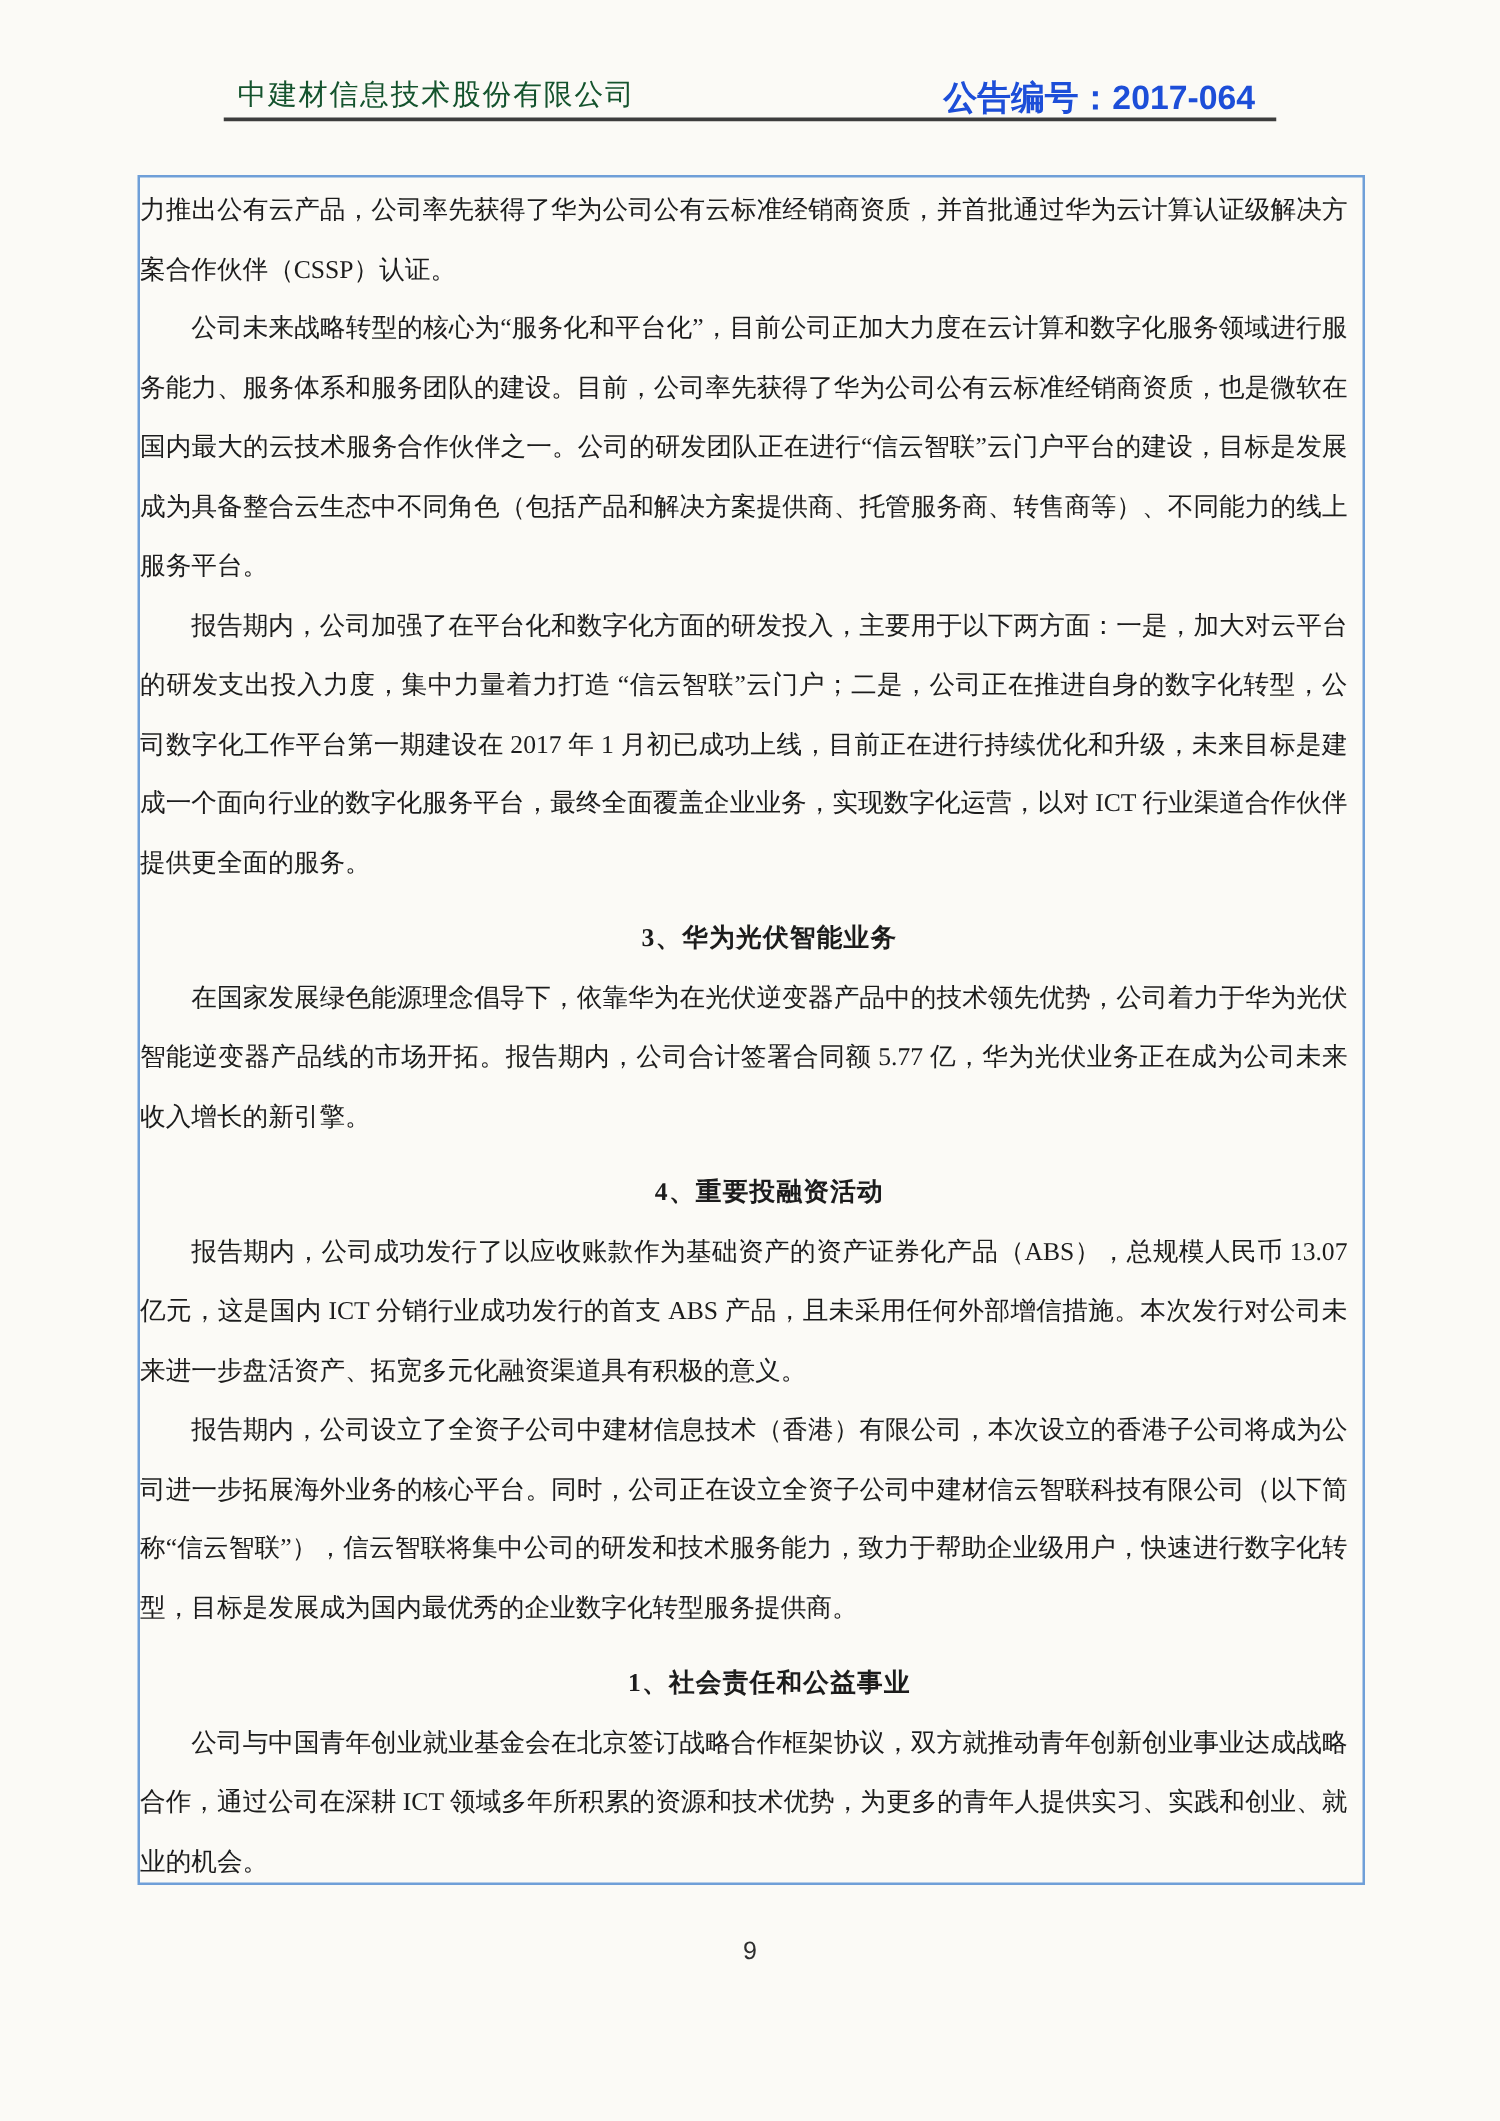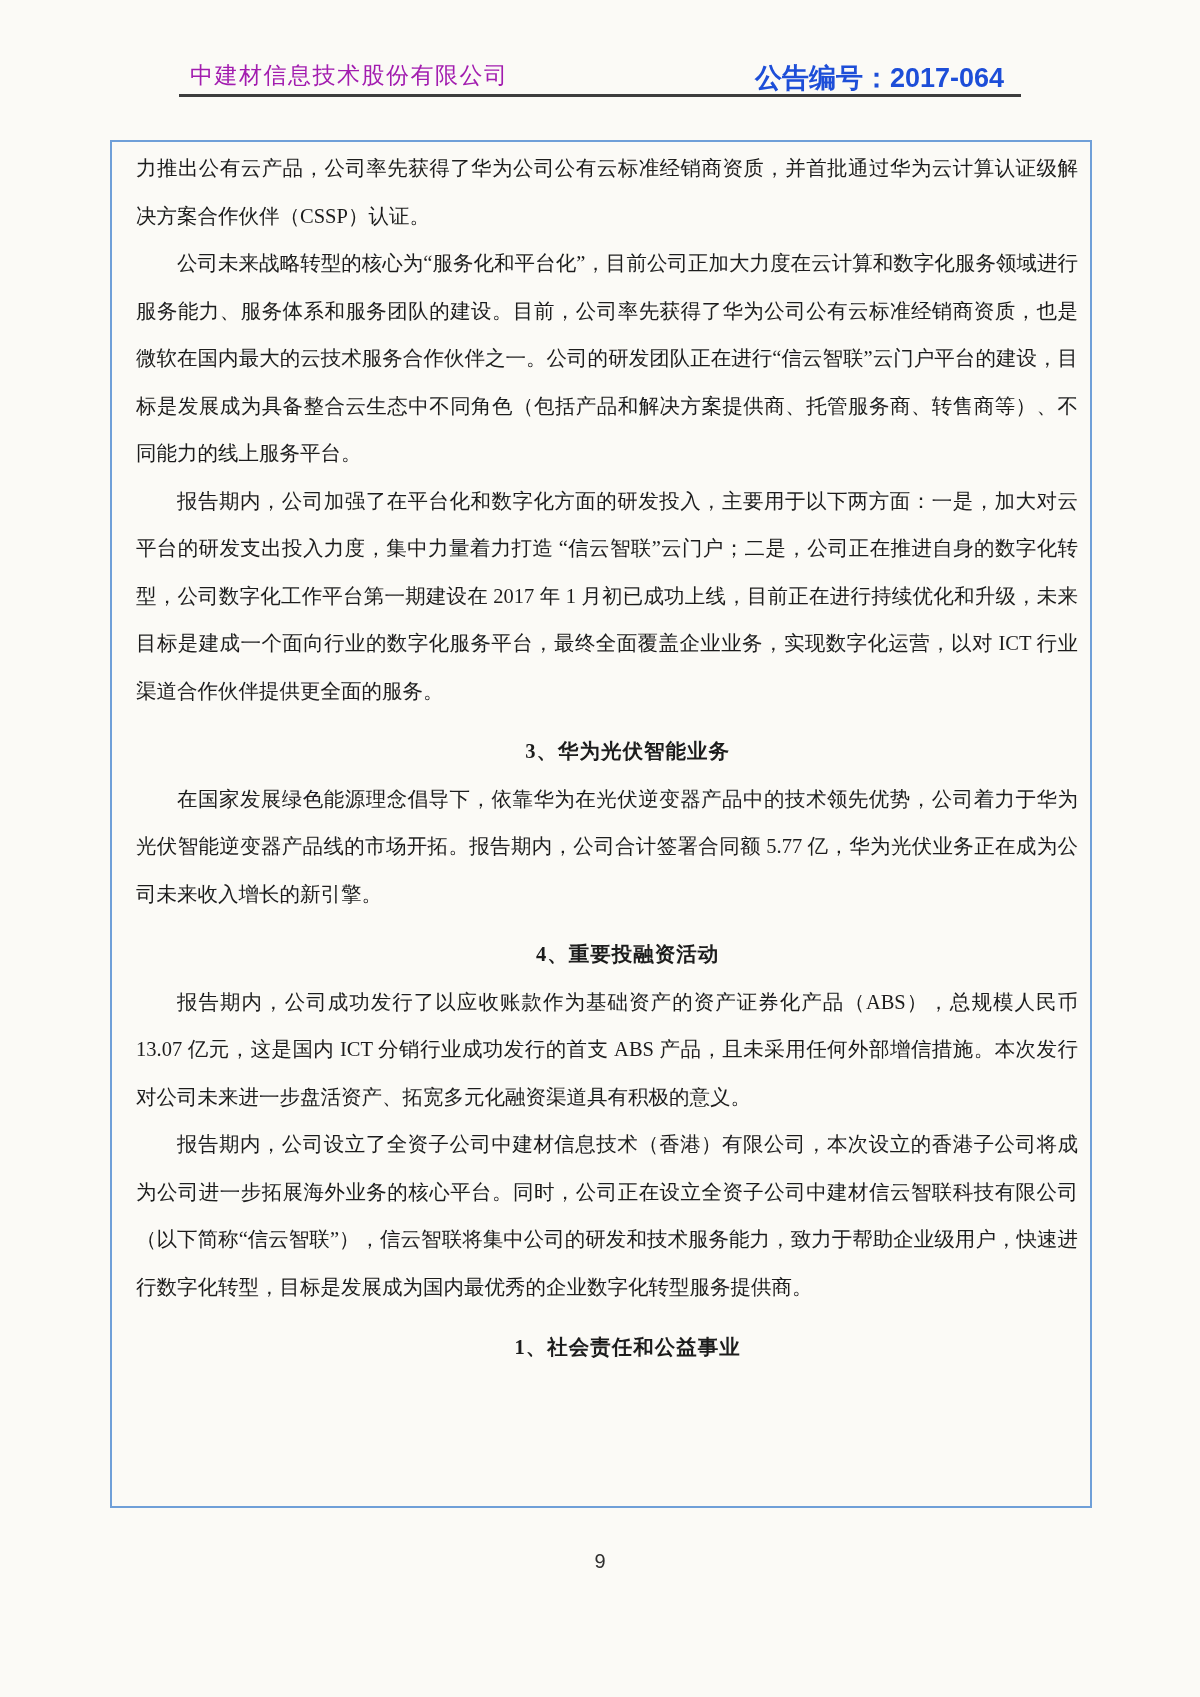--- a/index.html
+++ b/index.html
@@ -18,21 +18,21 @@
     overflow: hidden;
   }
 
   
   .header-company {
     position: absolute;
     left: 190px;
     top: 60px;
     font-size: 23px;
     letter-spacing: 1.5px;
-    color: #a21caf;
+    color: #14532d;
     white-space: nowrap;
   }
   .header-announce {
     position: absolute;
     right: 196px;
     top: 60px;
     font-size: 27px;
     font-family: "Liberation Sans", "DejaVu Sans", sans-serif;
     font-weight: 700;
     color: #1d4ed8;
@@ -50,21 +50,21 @@
   
   .content-box {
     position: absolute;
     left: 110px;
     top: 140px;
     width: 982px;
     height: 1368px;
     box-sizing: border-box;
     border: 2px solid #6f9fd8;
     background: transparent;
-    padding: 3px 12px 0 24px;
+    padding: 3px 12px 0 0;
     overflow: hidden;
   }
   .para {
     margin: 0;
     font-size: 20.5px;
     line-height: 47.5px;
     text-align: justify;
     color: #1c1c1c;
   }
   .para.indent {
@@ -107,18 +107,19 @@
     <div id="paragraph-container">
         <p class="para">力推出公有云产品，公司率先获得了华为公司公有云标准经销商资质，并首批通过华为云计算认证级解决方案合作伙伴（CSSP）认证。</p>
         <p class="para indent">公司未来战略转型的核心为“服务化和平台化”，目前公司正加大力度在云计算和数字化服务领域进行服务能力、服务体系和服务团队的建设。目前，公司率先获得了华为公司公有云标准经销商资质，也是微软在国内最大的云技术服务合作伙伴之一。公司的研发团队正在进行“信云智联”云门户平台的建设，目标是发展成为具备整合云生态中不同角色（包括产品和解决方案提供商、托管服务商、转售商等）、不同能力的线上服务平台。</p>
         <p class="para indent">报告期内，公司加强了在平台化和数字化方面的研发投入，主要用于以下两方面：一是，加大对云平台的研发支出投入力度，集中力量着力打造 “信云智联”云门户；二是，公司正在推进自身的数字化转型，公司数字化工作平台第一期建设在 2017 年 1 月初已成功上线，目前正在进行持续优化和升级，未来目标是建成一个面向行业的数字化服务平台，最终全面覆盖企业业务，实现数字化运营，以对 ICT 行业渠道合作伙伴提供更全面的服务。</p>
         <p class="para heading">3、华为光伏智能业务</p>
         <p class="para indent">在国家发展绿色能源理念倡导下，依靠华为在光伏逆变器产品中的技术领先优势，公司着力于华为光伏智能逆变器产品线的市场开拓。报告期内，公司合计签署合同额 5.77 亿，华为光伏业务正在成为公司未来收入增长的新引擎。</p>
         <p class="para heading">4、重要投融资活动</p>
         <p class="para indent">报告期内，公司成功发行了以应收账款作为基础资产的资产证券化产品（ABS），总规模人民币 13.07 亿元，这是国内 ICT 分销行业成功发行的首支 ABS 产品，且未采用任何外部增信措施。本次发行对公司未来进一步盘活资产、拓宽多元化融资渠道具有积极的意义。</p>
         <p class="para indent">报告期内，公司设立了全资子公司中建材信息技术（香港）有限公司，本次设立的香港子公司将成为公司进一步拓展海外业务的核心平台。同时，公司正在设立全资子公司中建材信云智联科技有限公司（以下简称“信云智联”），信云智联将集中公司的研发和技术服务能力，致力于帮助企业级用户，快速进行数字化转型，目标是发展成为国内最优秀的企业数字化转型服务提供商。</p>
         <p class="para heading">1、社会责任和公益事业</p>
+        <p class="para indent">公司与中国青年创业就业基金会在北京签订战略合作框架协议，双方就推动青年创新创业事业达成战略合作，通过公司在深耕 ICT 领域多年所积累的资源和技术优势，为更多的青年人提供实习、实践和创业、就业的机会。</p>
       </div>
   </div>
 
   <div class="page-number">9</div>
 
 </div>
 
 </body></html>

